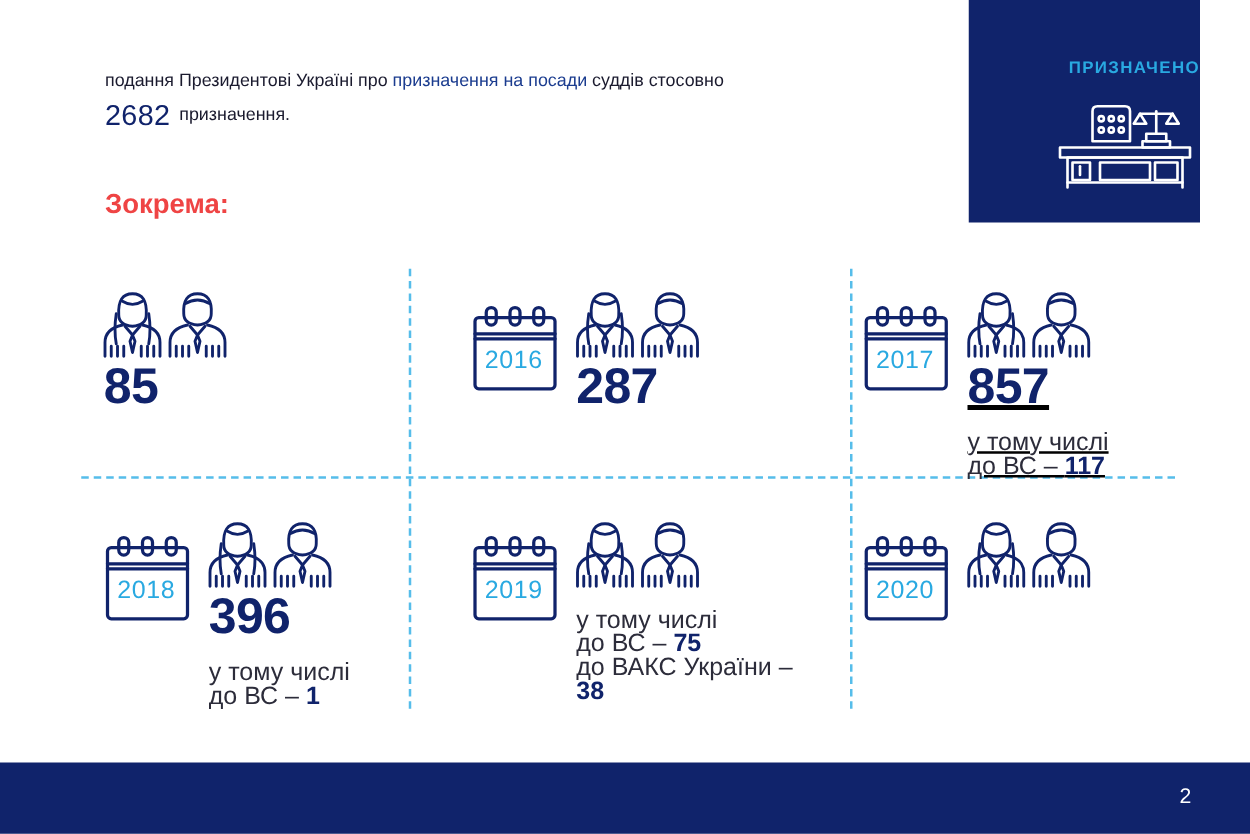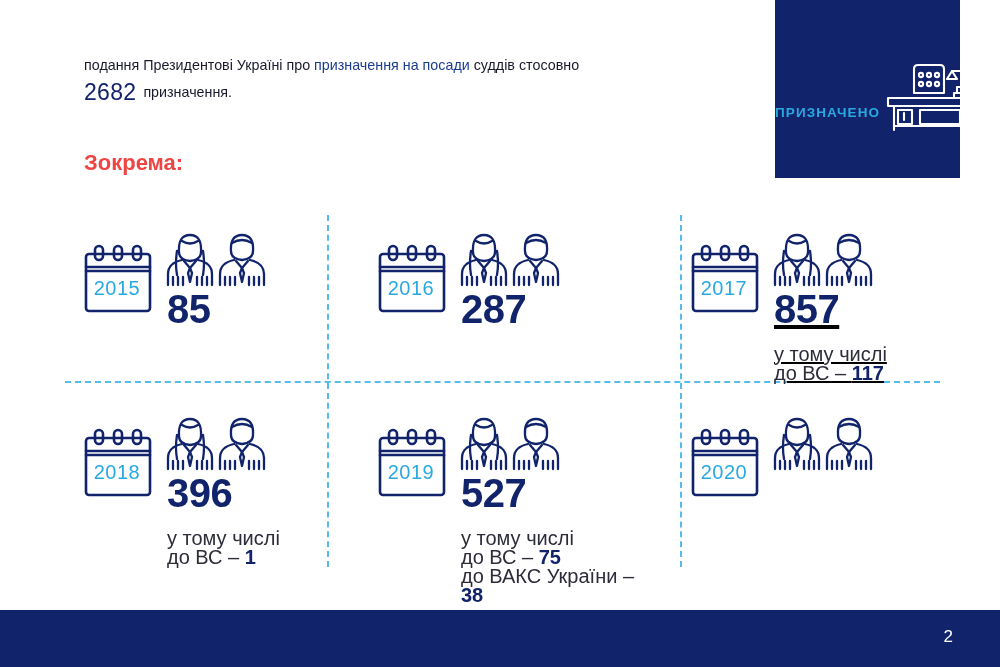--- a/index.html
+++ b/index.html
@@ -22,21 +22,22 @@
 
   
   .badge {
     position: absolute;
     left: 775px;
     top: 0;
     width: 185px;
     height: 178px;
     background: #10236b;
     display: flex;
-    align-items: center;
+    flex-direction: column;
+    align-items: flex-end;
   }
   .badge-label {
     margin-top: 46px;
     color: #29a9e1;
     font-size: 13.5px;
     font-weight: bold;
     letter-spacing: 1.1px;
   }
   .badge-icon {
     margin-top: 12px;
@@ -239,33 +240,20 @@
 
   <div class="section-title">Зокрема:</div>
 
   <div class="grid">
     <div class="divider-v v1"></div>
     <div class="divider-v v2"></div>
     <div class="divider-h"></div>
 
     <div class="cell cell-r1 cell-c1">
       <div class="cell-top">
-        <div class="cal-wrap">
-          <svg width="74" height="72" viewBox="0 0 74 72">
-            <g fill="none" stroke="#10236b" stroke-width="2.6" stroke-linejoin="round" stroke-linecap="round">
-              <rect x="5" y="11" width="64" height="57" rx="3"></rect>
-              <path d="M5 24 H69"></path>
-                <path d="M5 28 H69"></path>
-              <rect x="14" y="3" width="8" height="14" rx="4"></rect>
-              <rect x="33" y="3" width="8" height="14" rx="4"></rect>
-              <rect x="52" y="3" width="8" height="14" rx="4"></rect>
-            </g>
-          </svg>
-          <div class="year-text">2015</div>
-        </div>
         <div class="right-col">
           <div class="people">
             <svg width="104" height="56" viewBox="0 0 104 56">
               <g fill="none" stroke="#10236b" stroke-width="2.3" stroke-linejoin="round" stroke-linecap="round">
                 <path d="M14 21 q-1 -17 11 -17 q12 0 11 17 q0 8 -11 9 q-11 -1 -11 -9 Z"></path>
                 <path d="M17 10 q8 5 16 0"></path>
                 <path d="M12 20 q-2 13 0 24 M38 20 q2 13 0 24"></path>
                 <path d="M17 29 q-14 3 -14 14 v11 M33 29 q14 3 14 14 v11"></path>
                 <path d="M19 30 l6 7 l6 -7"></path>
                 <path d="M25 37 l-2 5 l2 9 l2 -9 Z"></path>
@@ -440,21 +428,20 @@
                 <path d="M8 46 v8 M13 46 v8 M18 46 v8 M32 46 v8 M37 46 v8 M42 46 v8"></path>
                 <path d="M66 20 q-1 -16 11 -16 q12 0 11 16 q0 8 -11 9 q-11 -1 -11 -9 Z"></path>
                 <path d="M67 12 q10 -6 20 0"></path>
                 <path d="M69 29 q-14 3 -14 14 v11 M85 29 q14 3 14 14 v11"></path>
                 <path d="M71 30 l6 7 l6 -7"></path>
                 <path d="M77 37 l-2 5 l2 9 l2 -9 Z"></path>
                 <path d="M60 46 v8 M65 46 v8 M70 46 v8 M84 46 v8 M89 46 v8 M94 46 v8"></path>
               </g>
             </svg>
           </div>
-          <div class="count">527</div>
           <div class="note">
             <div>у тому числі</div>
             <div><span>до ВС – </span><b>75</b></div>
             <div><span>до ВАКС України – </span><b>38</b></div>
           </div>
         </div>
       </div>
     </div>
 
     <div class="cell cell-r2 cell-c3">

